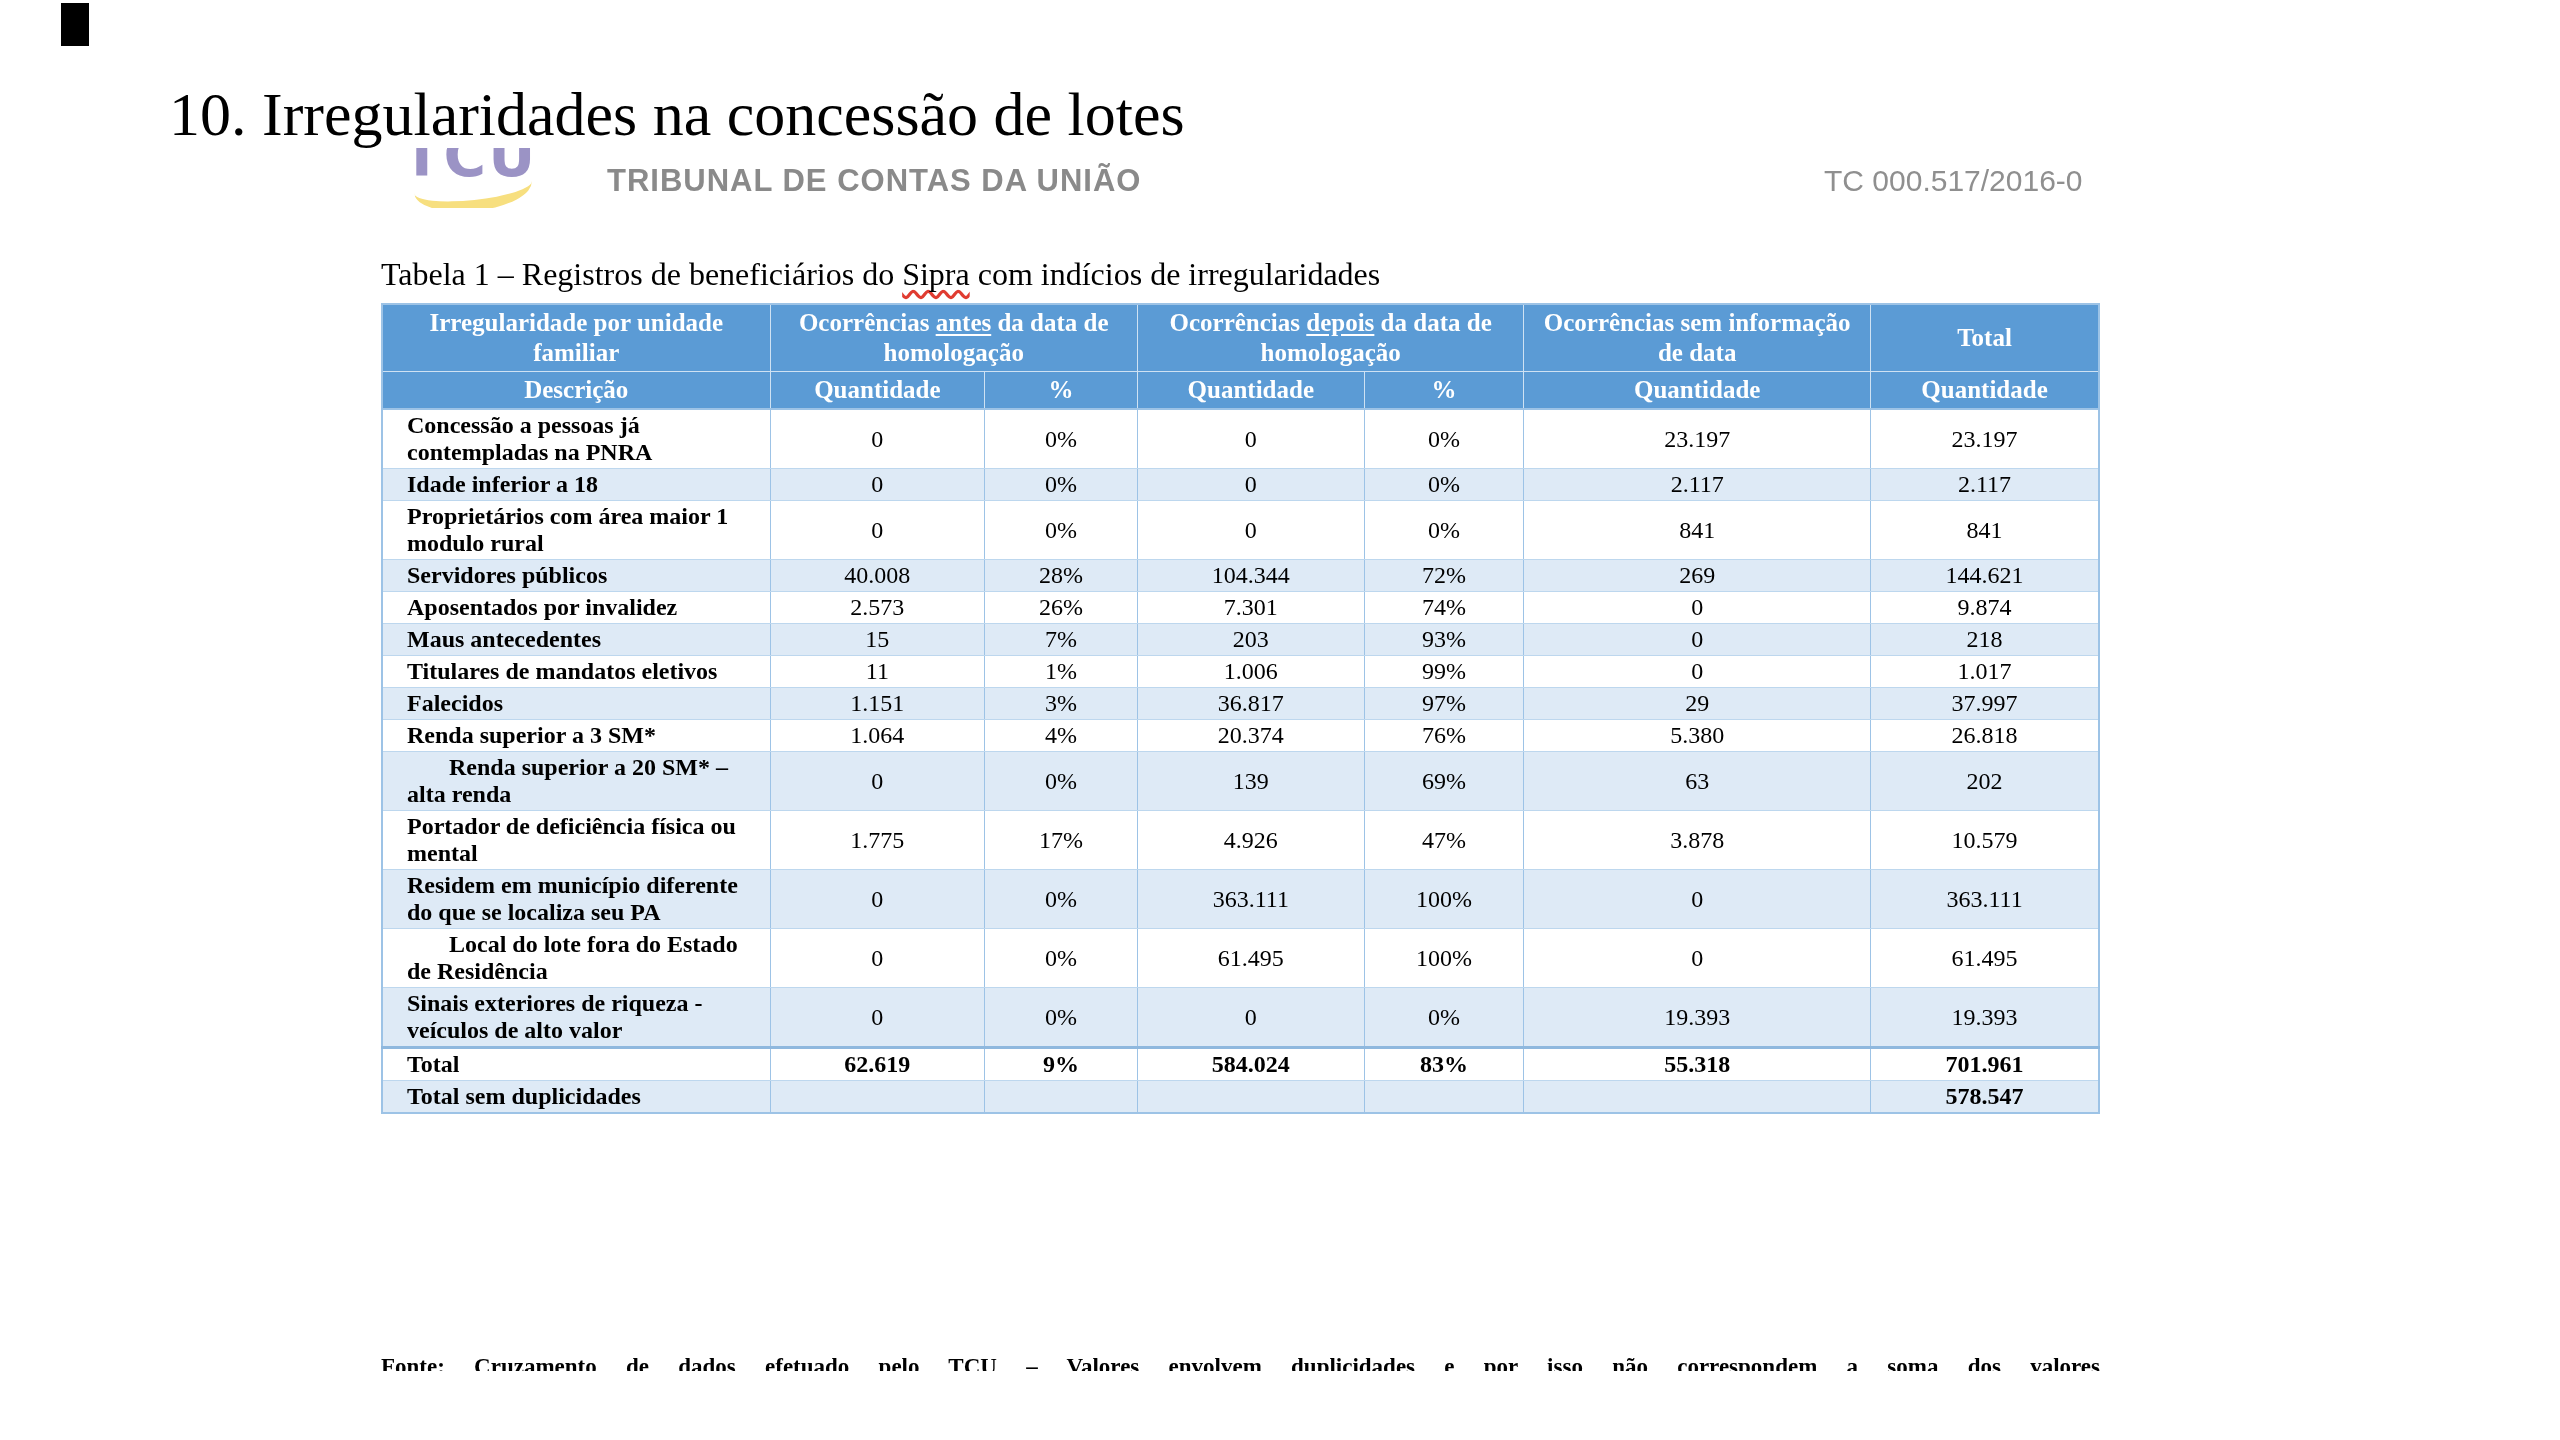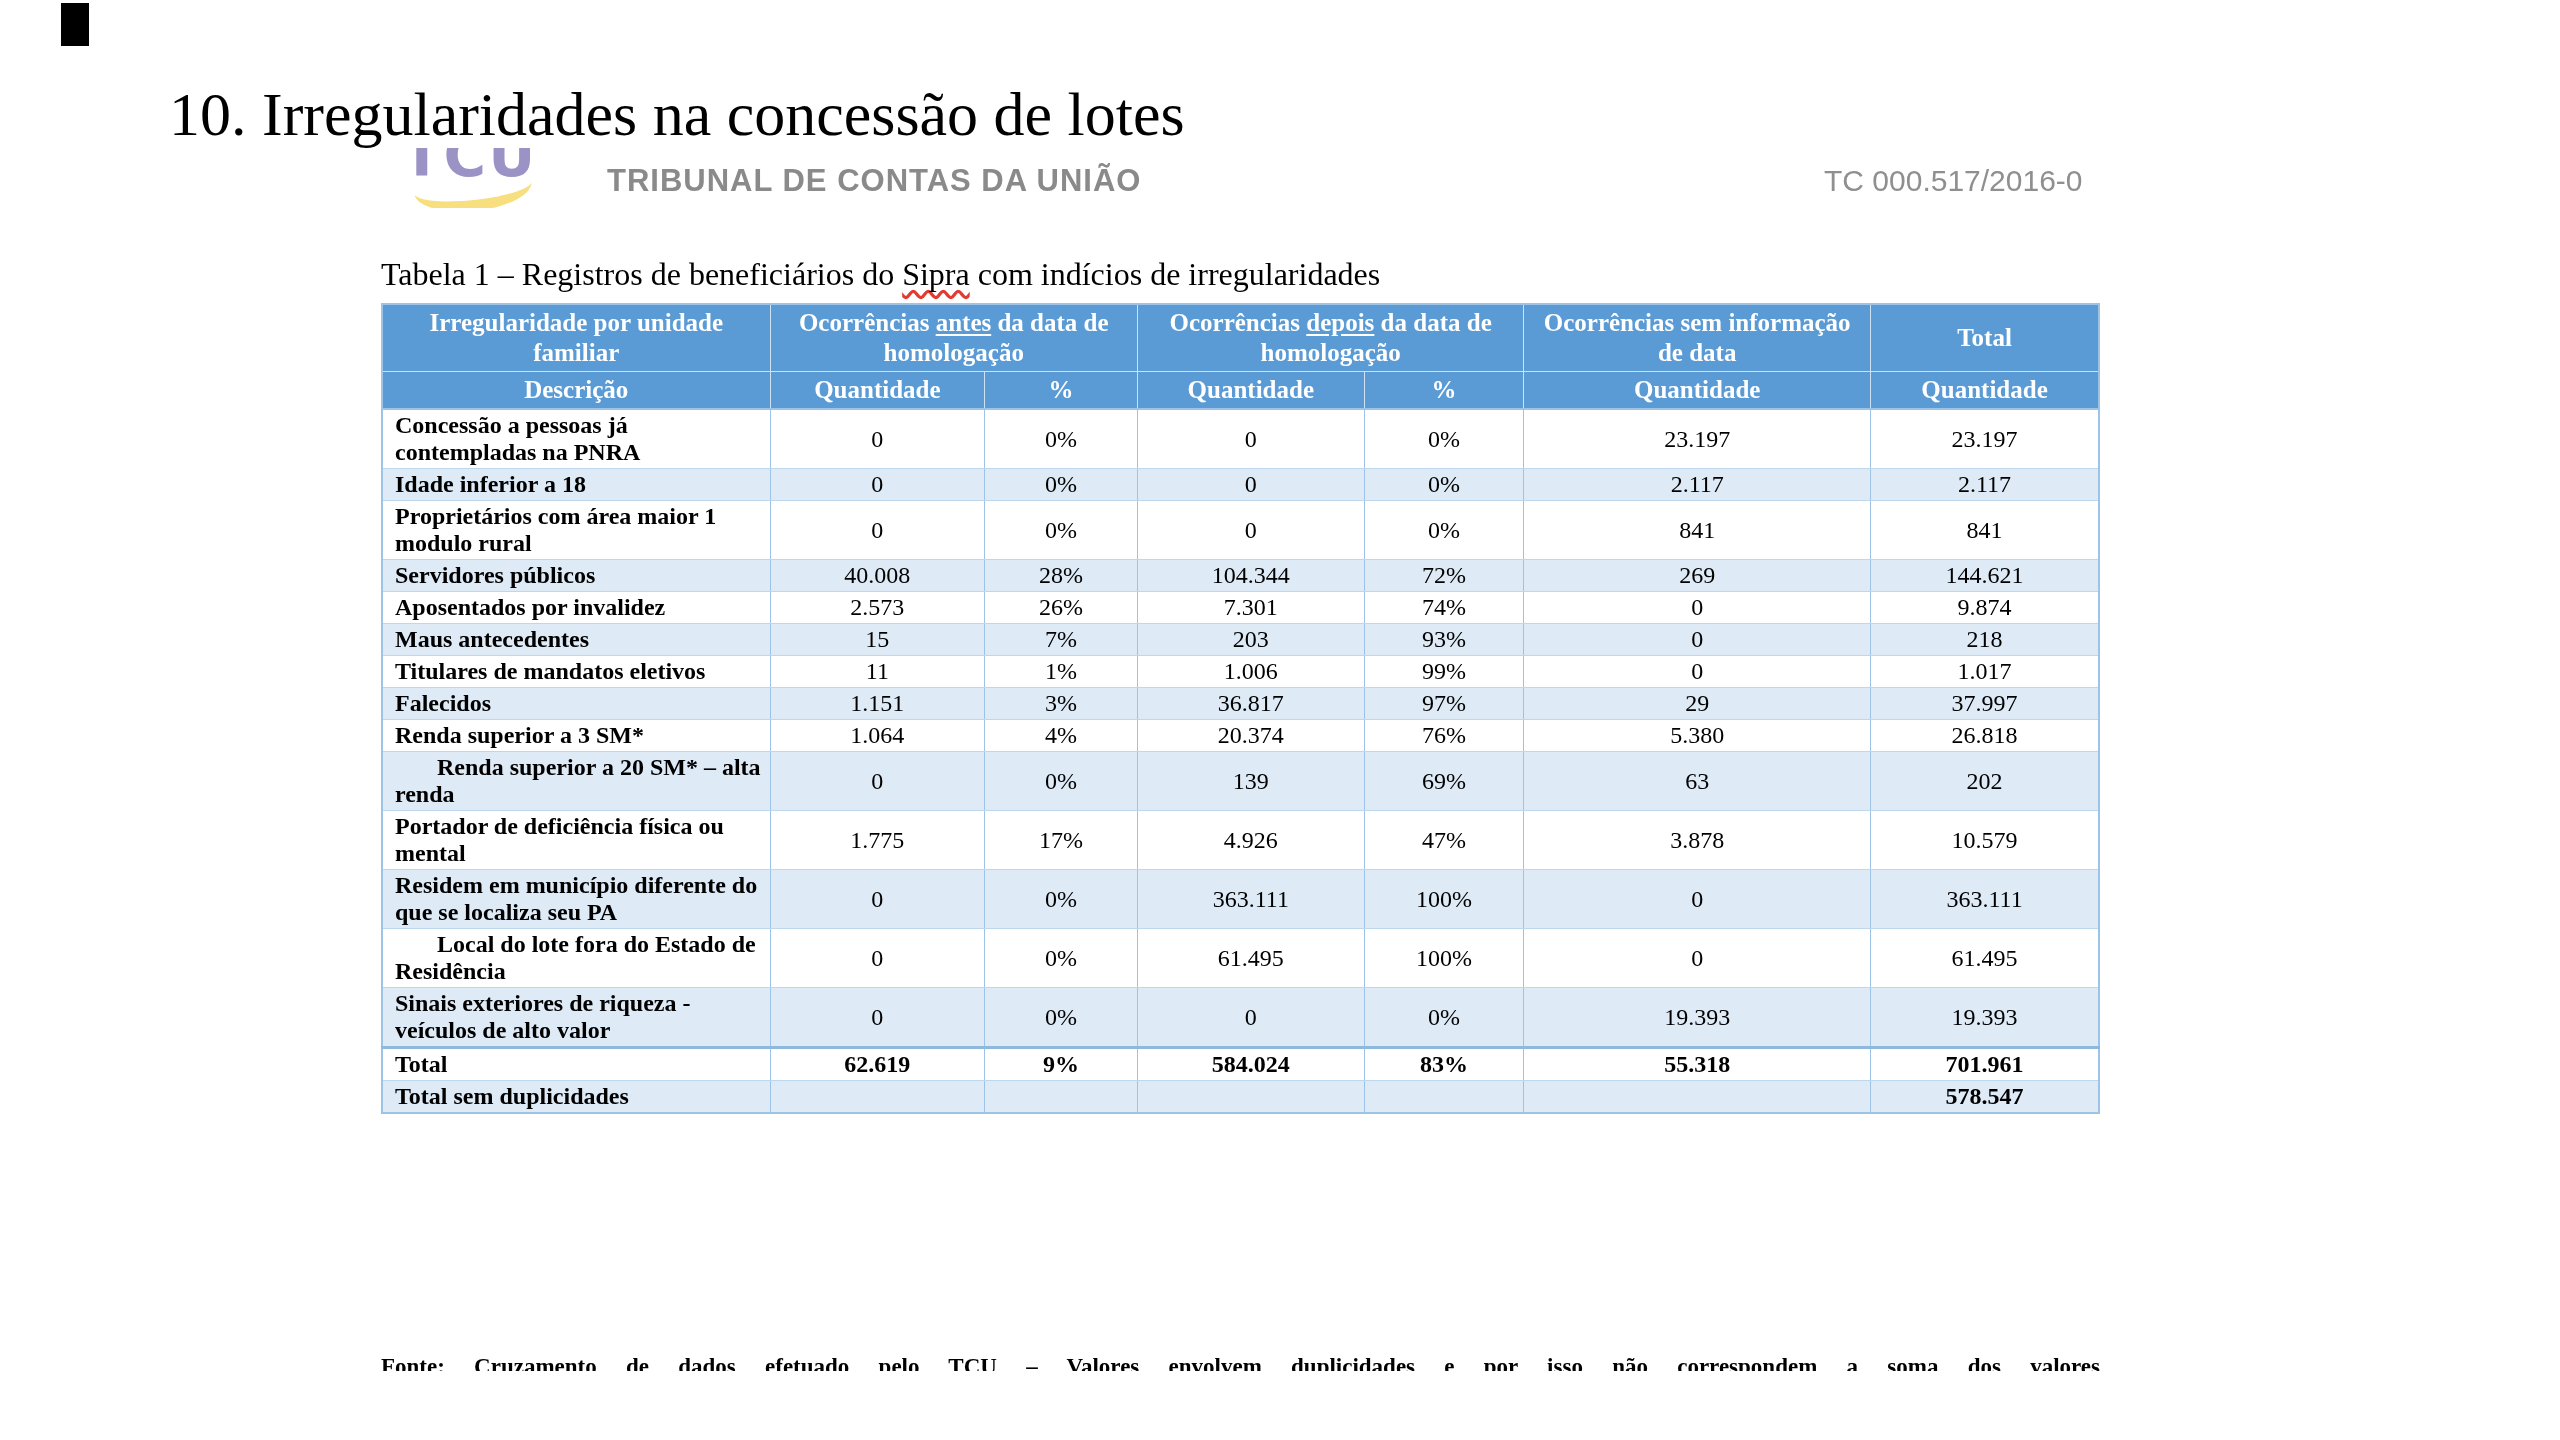--- a/index.html
+++ b/index.html
@@ -73,21 +73,21 @@
     border:1px solid #cfe2f3;
   }
   .tbl thead tr:last-child th { border-bottom:2px solid #9dc3e6; }
   .u { text-decoration:underline; text-underline-offset:3px; }
   .tbl tbody td {
     font-size:24px; line-height:27px; color:#000000;
     padding:2px 6px; vertical-align:middle; background:#ffffff;
     border-top:1px solid #bdd7ee; border-bottom:1px solid #bdd7ee;
     border-left:1px solid #9dc3e6; border-right:1px solid #9dc3e6;
   }
-  .tbl td.label { font-weight:bold; text-align:left; padding-left:12px; }
+  .tbl td.label { font-weight:bold; text-align:left; padding-left:24px; }
   .tbl td.label.indent { text-indent:42px;margin-top:20px; }
   .tbl td.num { text-align:center; font-weight:normal; }
   .tbl tr.shaded td { background:#deeaf6; }
   .tbl tr.bold-row td { font-weight:bold; }
   .tbl tr.sum-row td { border-top:3px solid #8fb8de; }
   
   .footer-note {
     position:absolute; left:381px; top:1354px; width:1719px;
     height:17px; overflow:hidden;
   }

